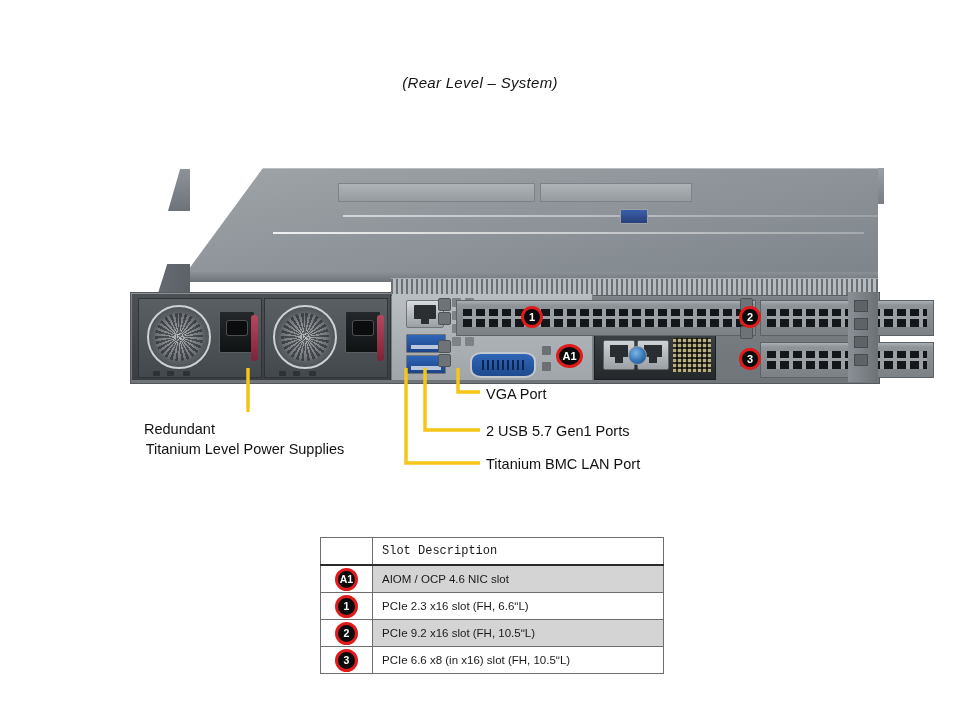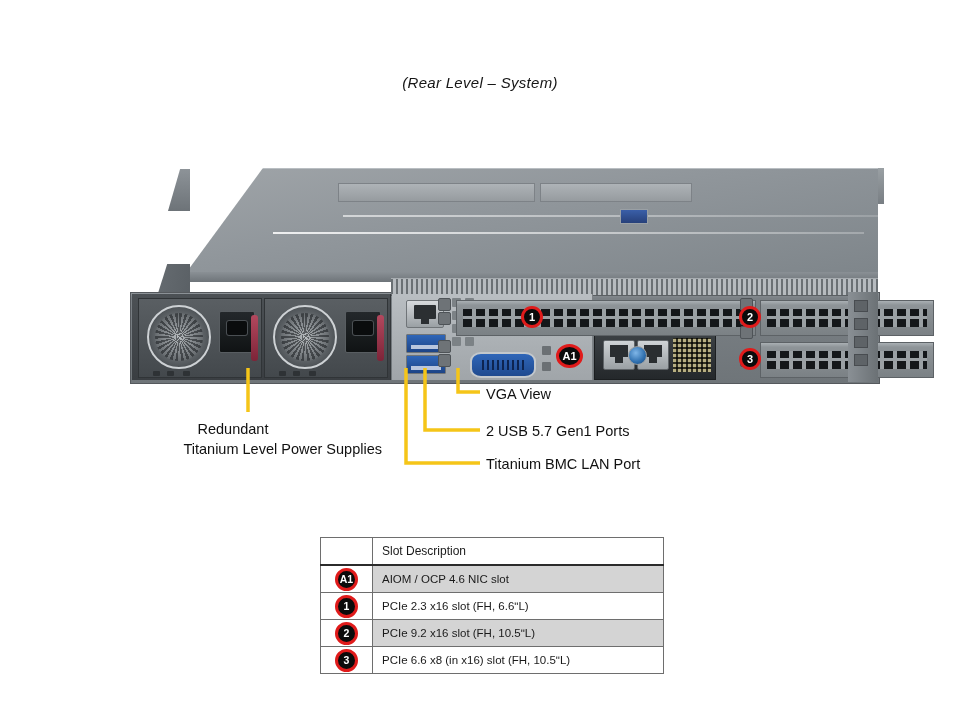--- a/index.html
+++ b/index.html
@@ -135,21 +135,21 @@
   #leaders{position:absolute;left:0;top:0;width:960px;height:720px;pointer-events:none;}
   .lead-label{position:absolute;font-size:14.5px;color:#111;white-space:nowrap;}
 
   
   #slot-table{position:absolute;left:320px;top:537px;width:344px;
     border-collapse:collapse;font-size:11.5px;}
   #slot-table td,#slot-table th{border:1px solid #6e6e6e;padding:0;height:26px;}
   #slot-table .c-badge{width:42px;text-align:center;background:#fff;}
   #slot-table .c-desc{padding-left:9px;text-align:left;font-weight:normal;}
   #slot-table thead th{background:#fff;font-weight:bold;font-size:12px;
-    padding-left:9px;text-align:left;}
+    padding-left:9px;text-align:left;font-family:Liberation Mono, monospace;}
   #slot-table thead th.c-badge{border-bottom:2px solid #2b2b2b;}
   #slot-table thead th.c-desc{border-bottom:2px solid #2b2b2b;}
   #slot-table tr.shaded .c-desc{background:#d4d4d4;}
   .tbadge{display:inline-flex;align-items:center;justify-content:center;
     width:23px;height:23px;border-radius:50%;background:#0b0b0b;border:3px solid #e01b1b;
     color:#fff;font-size:10.5px;font-weight:bold;box-sizing:border-box;}
 </style>
 </head>
 <body>
 
@@ -262,23 +262,23 @@
 
   <path d="M248,368 L248,412" stroke="#F5C518" stroke-width="3.5" fill="none"></path>
 
   <path d="M458,368 L458,392 L480,392" stroke="#F5C518" stroke-width="3.5" fill="none"></path>
 
   <path d="M425,368 L425,430 L480,430" stroke="#F5C518" stroke-width="3.5" fill="none"></path>
 
   <path d="M406,368 L406,463 L480,463" stroke="#F5C518" stroke-width="3.5" fill="none"></path>
 </svg>
 
-<div class="lead-label" style="left:124px;top:421px;width:218px;text-align:center">Redundant</div>
-<div class="lead-label" style="left:128px;top:441px;width:254px;text-align:right">Titanium Level Power Supplies</div>
-<div class="lead-label" style="left:486px;top:386px">VGA View</div>
+<div class="lead-label" style="left:144px;top:421px;width:218px;">Redundant</div>
+<div class="lead-label" style="left:118px;top:441px;width:254px;text-align:center">Titanium Level Power Supplies</div>
+<div class="lead-label" style="left:486px;top:386px">VGA Port</div>
 <div class="lead-label" style="left:486px;top:423px">2 USB 5.7 Gen1 Ports</div>
 <div class="lead-label" style="left:486px;top:456px">Titanium BMC LAN Port</div>
 
 <table id="slot-table">
   <thead>
     <tr>
       <th class="c-badge"></th>
       <th class="c-desc">Slot Description</th>
     </tr>
   </thead>

